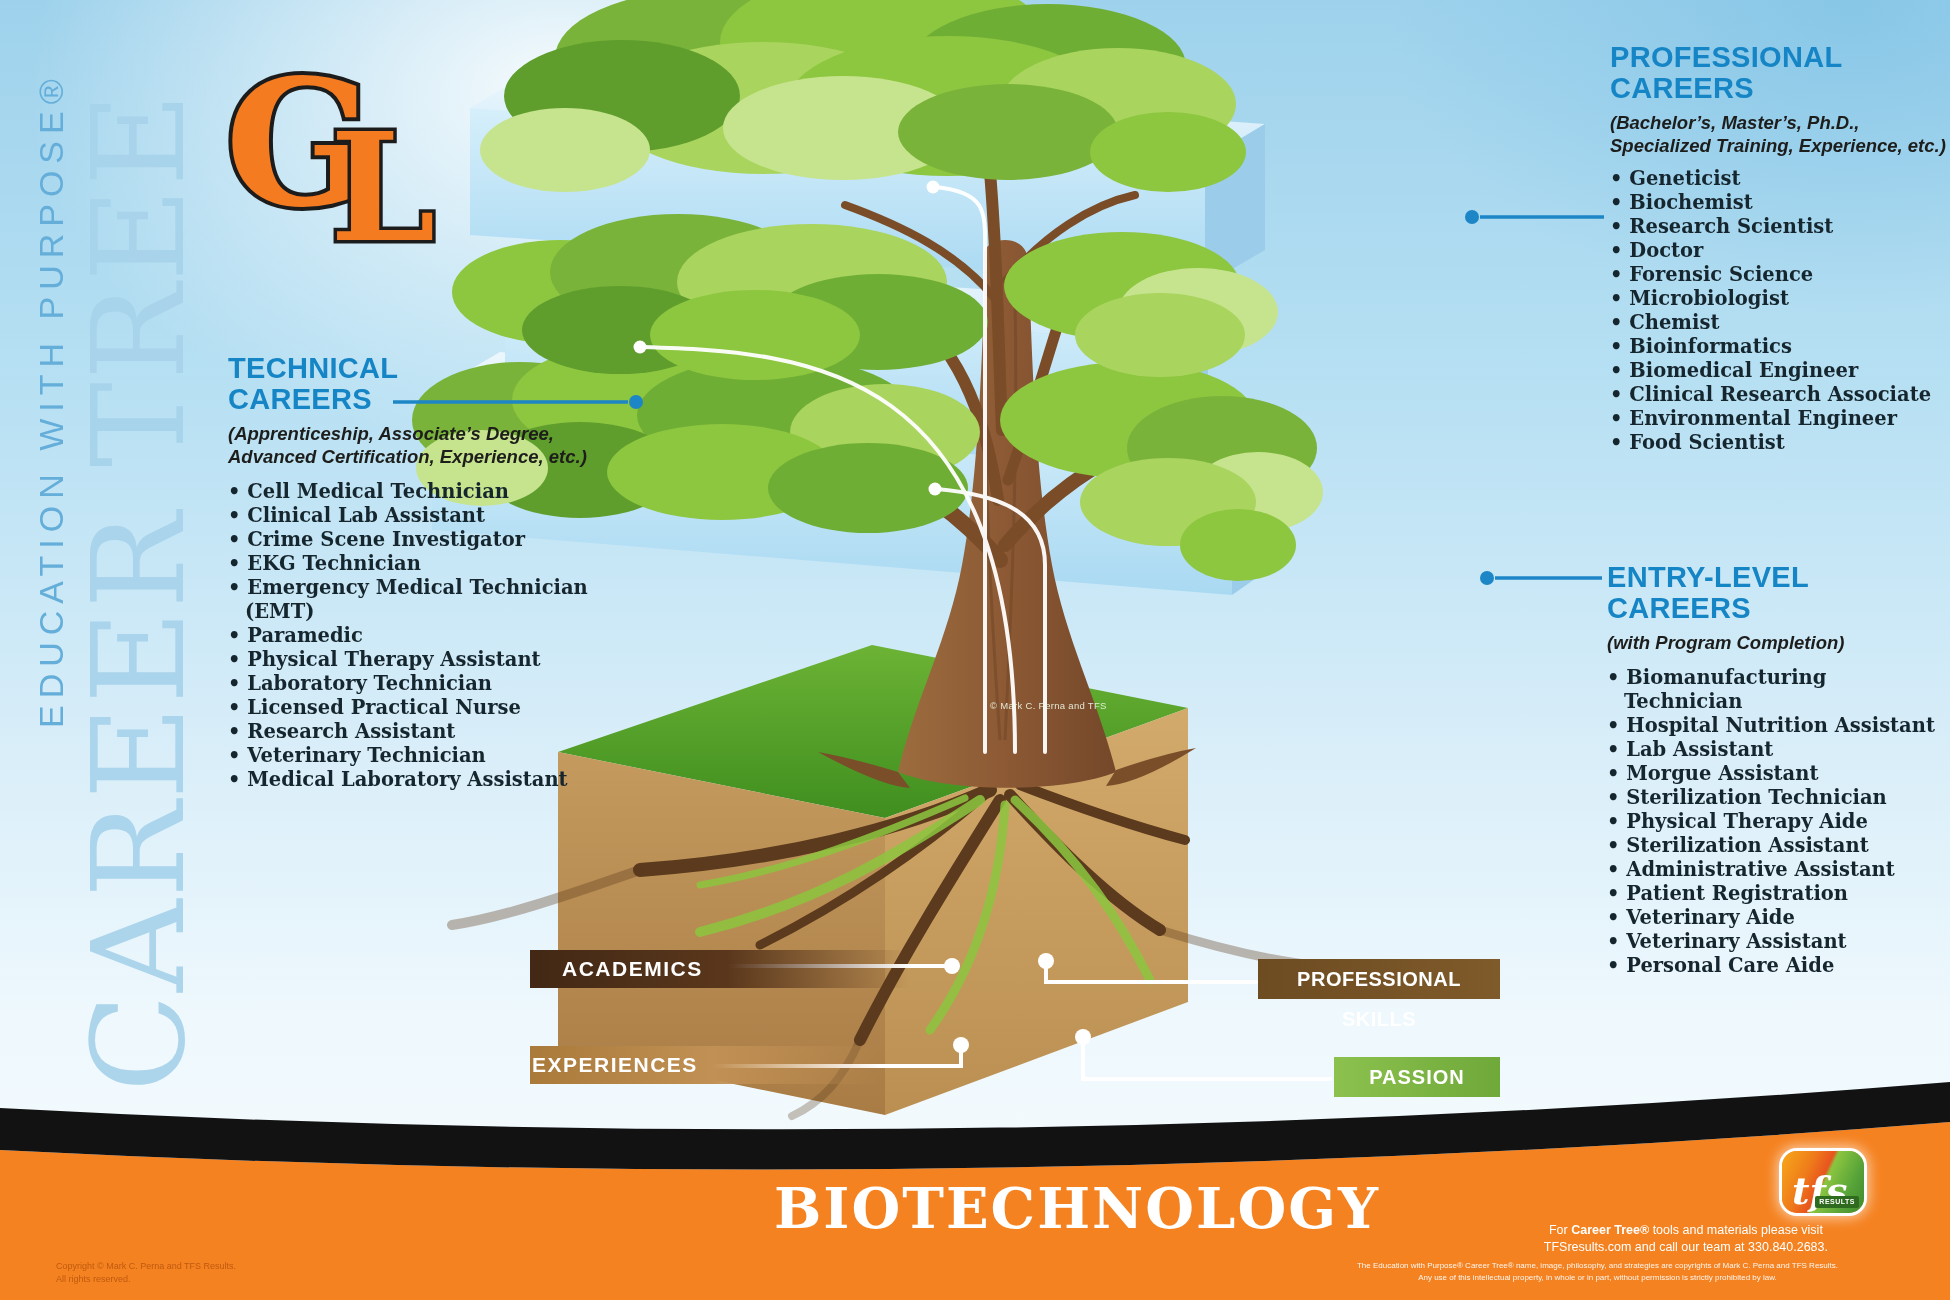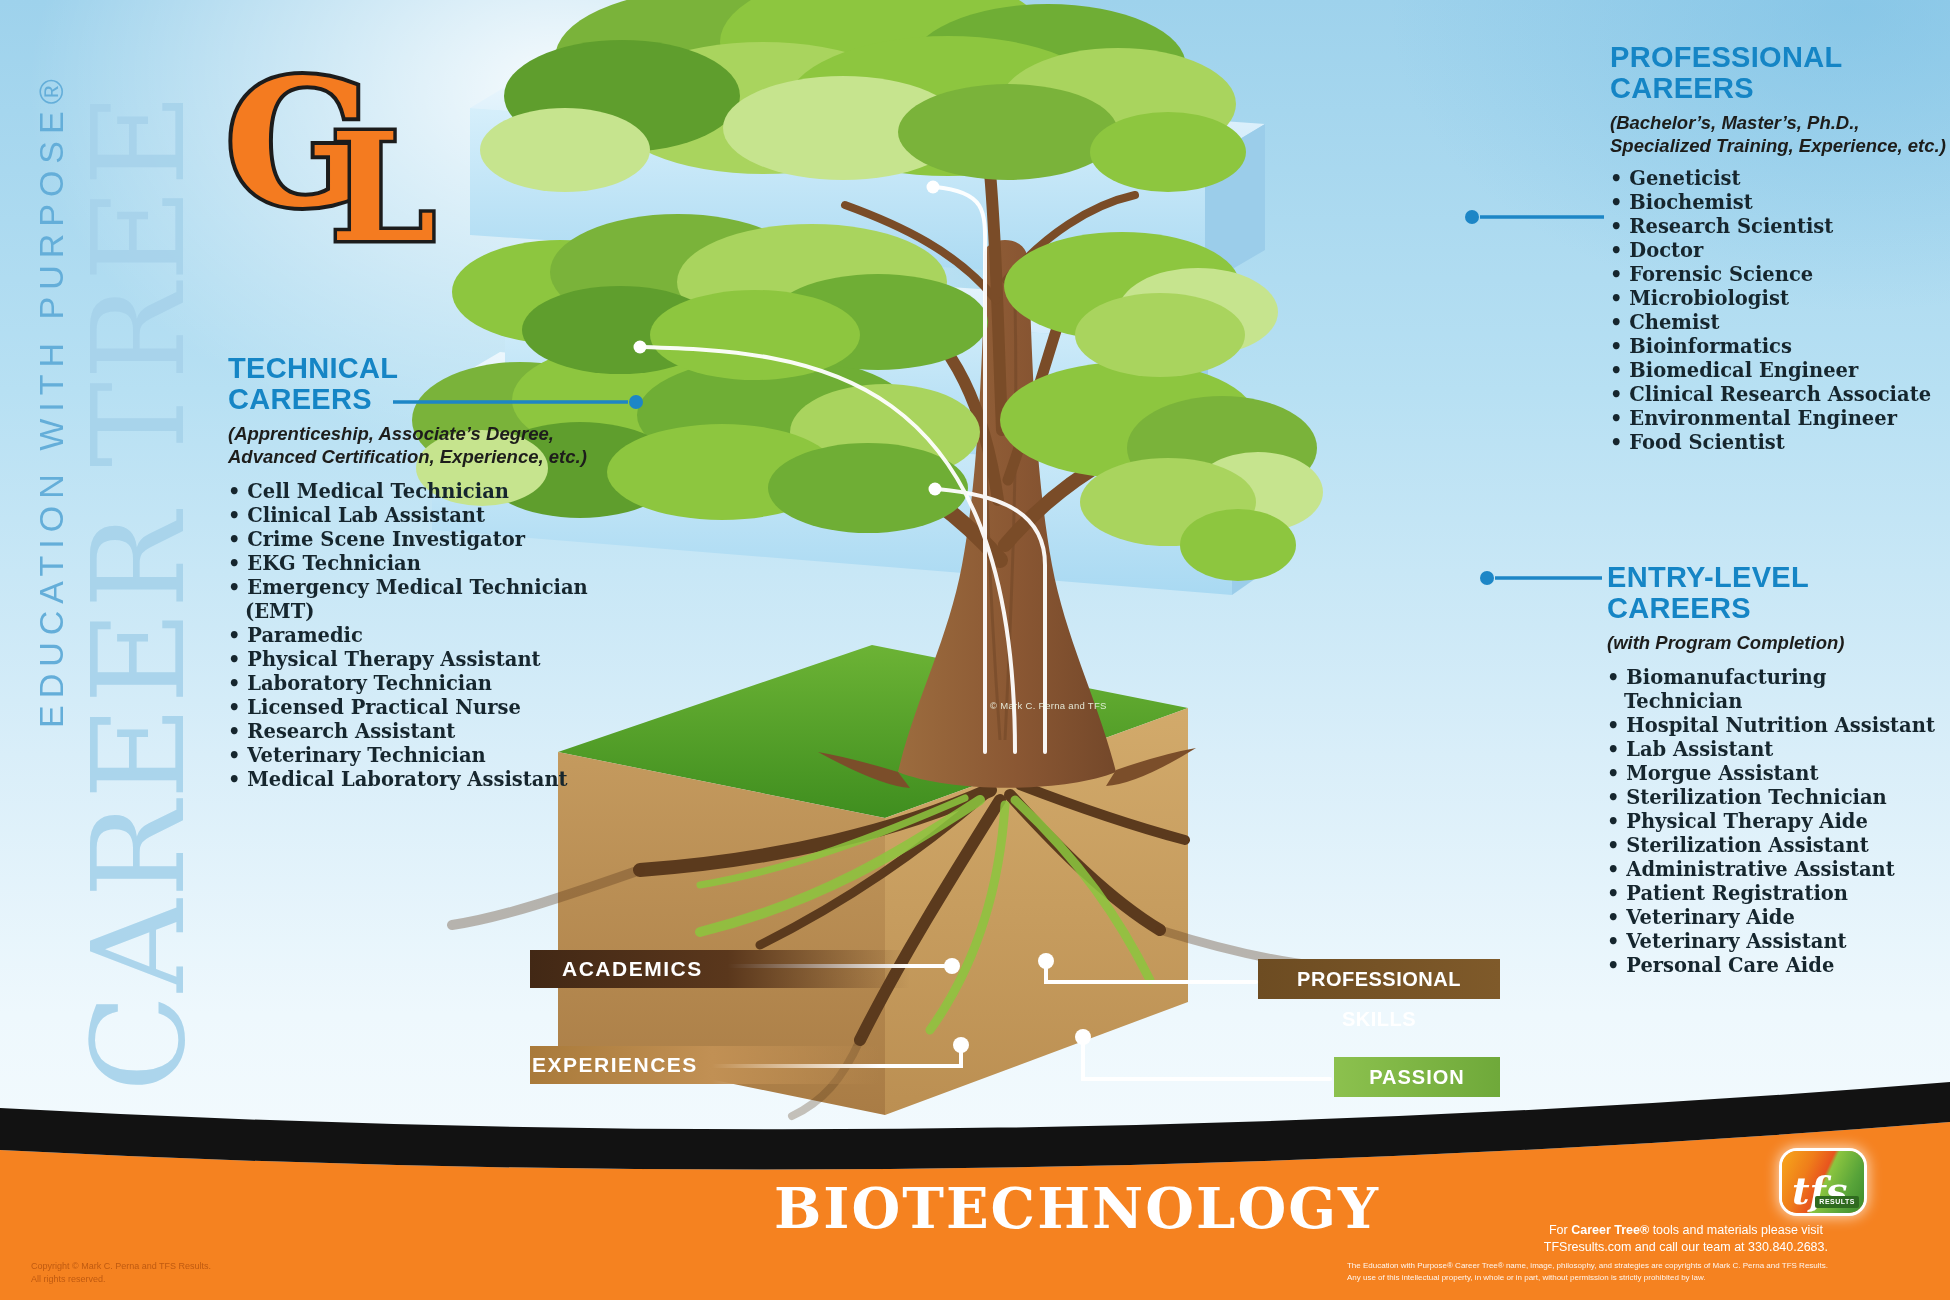--- a/index.html
+++ b/index.html
@@ -63,23 +63,23 @@
   .tfs{left:1782px;top:1151px;width:82px;height:62px;border-radius:15px;
     background:linear-gradient(115deg,#f7a81b 0%,#ef7d1a 30%,#e8541e 48%,#8bc53f 52%,#57a339 78%,#3d8a2d 100%);
     box-shadow:0 0 0 3px #fff,0 0 14px 4px rgba(255,255,255,.7)}
   .tfs .t{position:absolute;left:10px;top:17px;color:#fff;
     font:italic 700 38px/1.2 "DejaVu Serif",serif}
   .tfs .r{position:absolute;right:5px;bottom:5px;background:#2f6b1f;color:#fff;
     font:700 7px/1.4 "Liberation Sans",sans-serif;padding:1px 4px;border-radius:2px;letter-spacing:.5px}
   .contact{right:122px;top:1222px;text-align:center;color:#fff;
     font:400 12.5px/17px "Liberation Sans",sans-serif}
   .contact b{font-weight:700}
-  .legal{right:122px;top:1260px;text-align:left;color:rgba(255,255,255,.92);
+  .legal{right:112px;top:1260px;text-align:center;color:rgba(255,255,255,.92);
     font:400 8px/12px "Liberation Sans",sans-serif}
-  .copyright{left:31px;top:1260px;color:#bf5a10;
+  .copyright{left:56px;top:1260px;color:#bf5a10;
     font:400 9px/13px "Liberation Sans",sans-serif}
 
   
   .gl-logo{left:205px;top:25px}
 </style>
 </head>
 <body>
 
 <div class="abs tagline">EDUCATION WITH PURPOSE®</div>
 <div class="abs wordmark">CAREER TREE</div>

